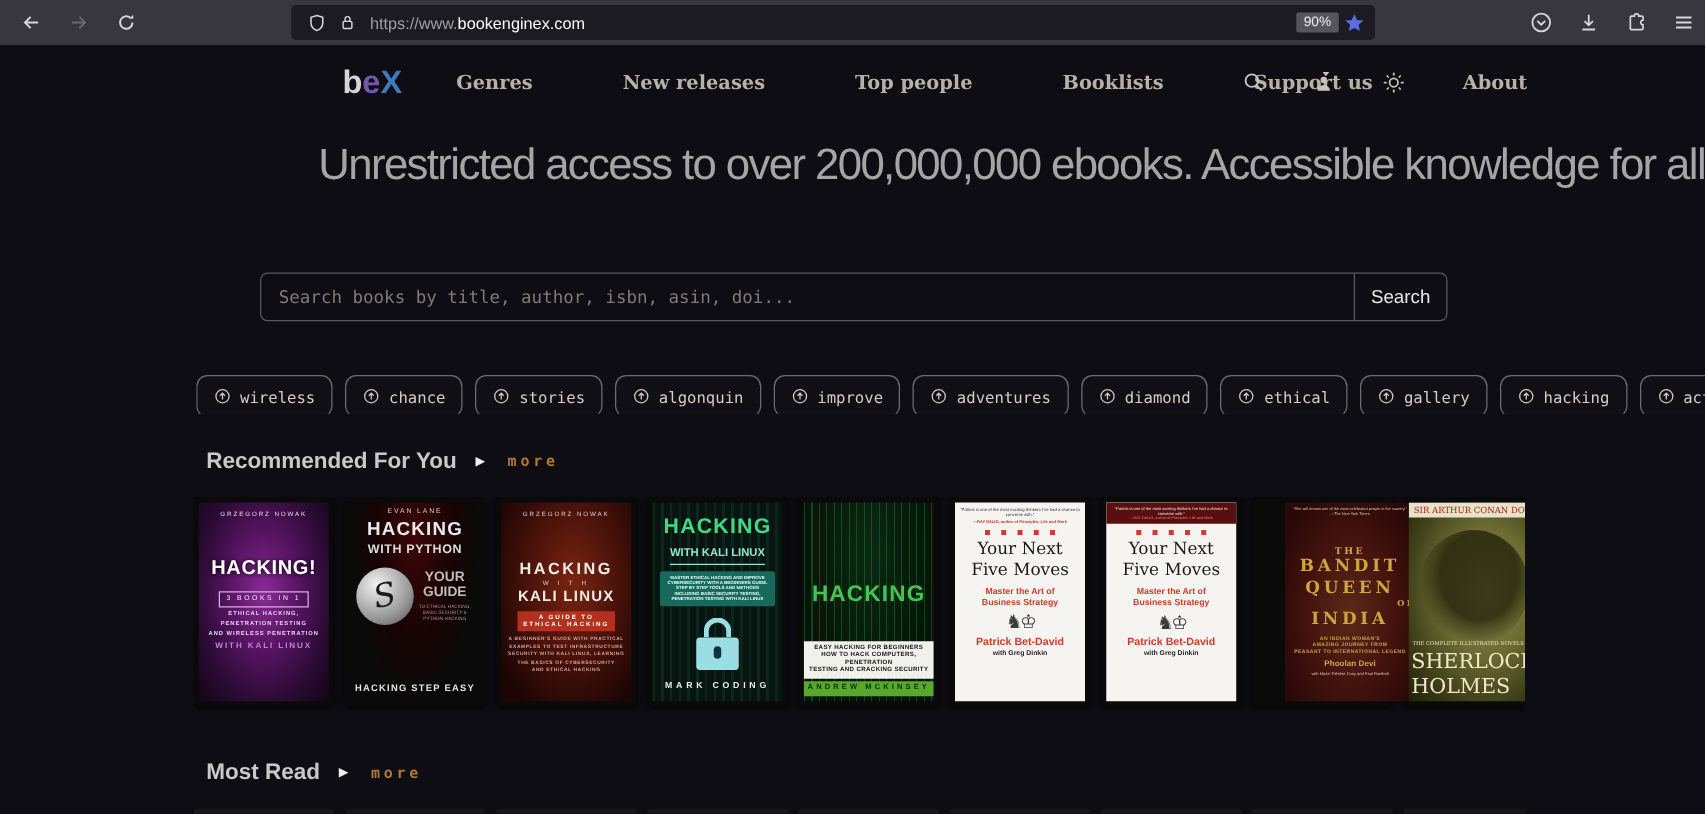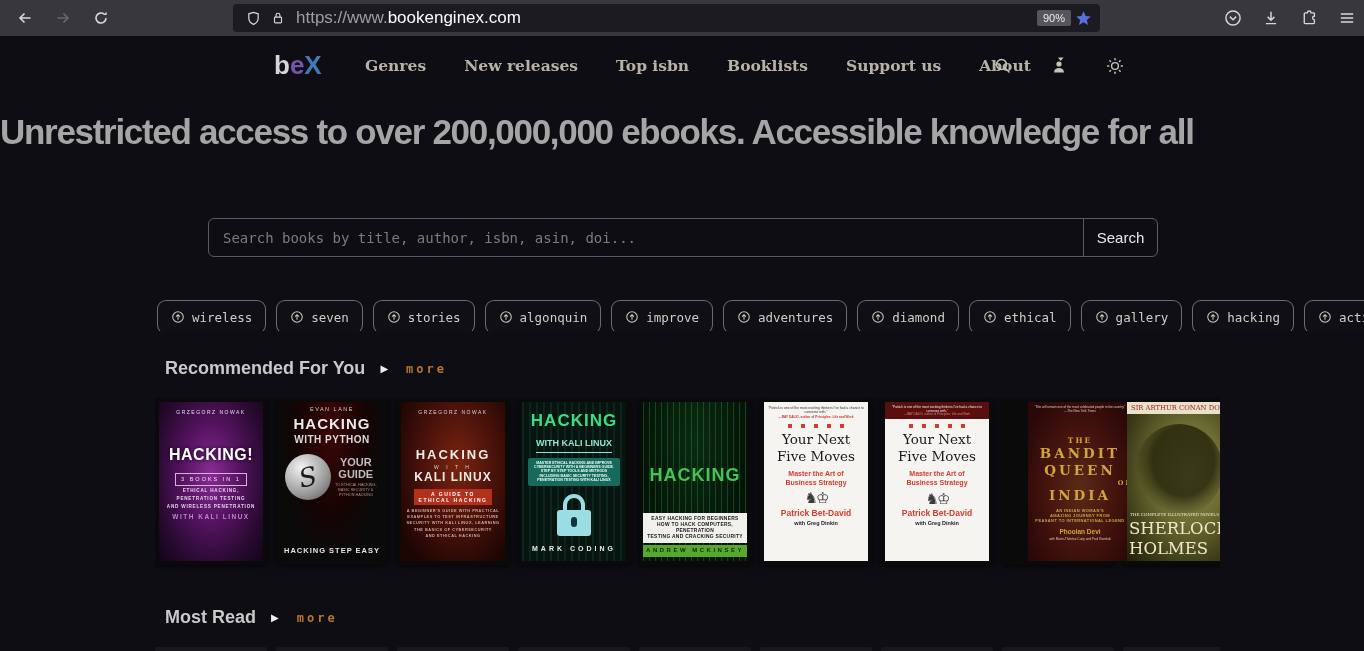--- a/index.html
+++ b/index.html
@@ -11,43 +11,43 @@
   .toolbar { position:absolute; top:0; left:0; width:1364px; height:36px;
              background:#38373e; display:flex; align-items:center; }
   .tb-btn { width:30px; height:26px; display:flex; align-items:center; justify-content:center;
             border-radius:4px; }
   .tb-btn svg { display:block; }
   .back-btn { margin-left:10px; }
   .urlbar { position:absolute; left:233px; top:4px; width:867px; height:28px;
             background:#1c1b22; border-radius:4px; display:flex; align-items:center;
             padding:0 8px; }
   .url-ico { display:flex; align-items:center; margin:0 5px; }
-  .url-text { font-size:17px; margin-left:6px; white-space:nowrap; }
+  .url-text { font-size:13px; margin-left:6px; white-space:nowrap; }
   .url-scheme { color:#9d9da4; }
   .url-domain { color:#fbfbfe; }
   .url-right { margin-left:auto; display:flex; align-items:center; gap:4px; }
   .zoom-badge { background:#55555b; color:#ededf0; font-size:11px; border-radius:2px;
                 padding:2px 6px; }
   .tb-right { position:absolute; right:8px; top:0; height:36px; display:flex;
               align-items:center; gap:20px; }
 
   
   .sitenav { position:absolute; top:36px; left:0; width:1364px; height:59px;
              background:#0d0d13; display:flex; align-items:center; }
   .logo { position:absolute; left:274px; font-weight:800; font-size:26px; letter-spacing:0; }
   .logo .l-b { color:#d6d6d6; } .logo .l-e { color:#7456aa; } .logo .l-x { color:#4179bd; }
-  .navlinks { position:absolute; left:365px; display:flex; gap:38px; align-items:center; }
+  .navlinks { position:absolute; left:365px; display:flex; gap:72px; align-items:center; }
   .navlink { font-family:"DejaVu Serif", serif; font-size:15.5px; font-weight:600;
              color:#b7b1a6; white-space:nowrap; cursor:pointer; }
   .navicons { position:absolute; left:992px; display:flex; gap:34px; align-items:center; }
   .navico { width:22px; height:22px; display:flex; align-items:center; justify-content:center; }
 
   
-  .hero-heading { position:absolute; top:112px; left:0; width:1364px; text-align:left;
-                  font-size:35px; font-weight:700; letter-spacing:-1.3px; color:#a5a5a5;
+  .hero-heading { position:absolute; top:112px; left:0; width:1364px; text-align:right;
+                  font-size:35px; font-weight:400; letter-spacing:-1.3px; color:#a5a5a5;
                   font-stretch:condensed; }
   .searchwrap { position:absolute; left:208px; top:218px; width:950px; height:39px;
                 border:1px solid #5a5a5e; border-radius:6px; display:flex; background:#0d0d13; }
   .search-input { flex:1; background:transparent; border:none; outline:none;
                   font-family:"DejaVu Sans Mono", monospace; font-size:14px; color:#cfc9bf;
                   padding:0 14px; }
   .search-input::placeholder { color:#7f7c75; }
   .search-btn { width:74px; border:none; border-left:1px solid #5a5a5e; background:transparent;
                 font-family:Liberation Sans, sans-serif; font-size:15px; color:#e8e8e8; cursor:pointer; }
 
@@ -242,21 +242,21 @@
         <path d="M2.5 4.5 H13.5 M2.5 8 H13.5 M2.5 11.5 H13.5" stroke="#d7d7db" stroke-width="1.4"></path>
       </svg>
     </div>
   </div>
 
   <div class="sitenav">
     <div class="logo"><span class="l-b">b</span><span class="l-e">e</span><span class="l-x">X</span></div>
     <div class="navlinks">
       <span class="navlink">Genres</span>
       <span class="navlink">New releases</span>
-      <span class="navlink">Top isbn</span>
+      <span class="navlink">Top people</span>
       <span class="navlink">Booklists</span>
       <span class="navlink">Support us</span>
       <span class="navlink">About</span>
     </div>
     <div class="navicons">
       <span class="navico">
         <svg width="20" height="20" viewBox="0 0 20 20">
           <circle cx="8.5" cy="8.5" r="5" stroke="#c9c4b9" stroke-width="1.5" fill="none"></circle>
           <path d="M12.3 12.3 L16.5 16.5" stroke="#c9c4b9" stroke-width="1.5"></path>
         </svg>
@@ -299,21 +299,21 @@
           <circle cx="8" cy="8" r="6" stroke="#cfc9be" stroke-width="1.2" fill="none"></circle>
           <path d="M8 11 V5.5 M5.7 7.6 L8 5.3 L10.3 7.6" stroke="#cfc9be" stroke-width="1.2" fill="none"></path>
         </svg>
         <span>wireless</span>
       </span>
     <span class="tag">
         <svg width="14" height="14" viewBox="0 0 16 16">
           <circle cx="8" cy="8" r="6" stroke="#cfc9be" stroke-width="1.2" fill="none"></circle>
           <path d="M8 11 V5.5 M5.7 7.6 L8 5.3 L10.3 7.6" stroke="#cfc9be" stroke-width="1.2" fill="none"></path>
         </svg>
-        <span>seven</span>
+        <span>chance</span>
       </span>
     <span class="tag">
         <svg width="14" height="14" viewBox="0 0 16 16">
           <circle cx="8" cy="8" r="6" stroke="#cfc9be" stroke-width="1.2" fill="none"></circle>
           <path d="M8 11 V5.5 M5.7 7.6 L8 5.3 L10.3 7.6" stroke="#cfc9be" stroke-width="1.2" fill="none"></path>
         </svg>
         <span>stories</span>
       </span>
     <span class="tag">
         <svg width="14" height="14" viewBox="0 0 16 16">

